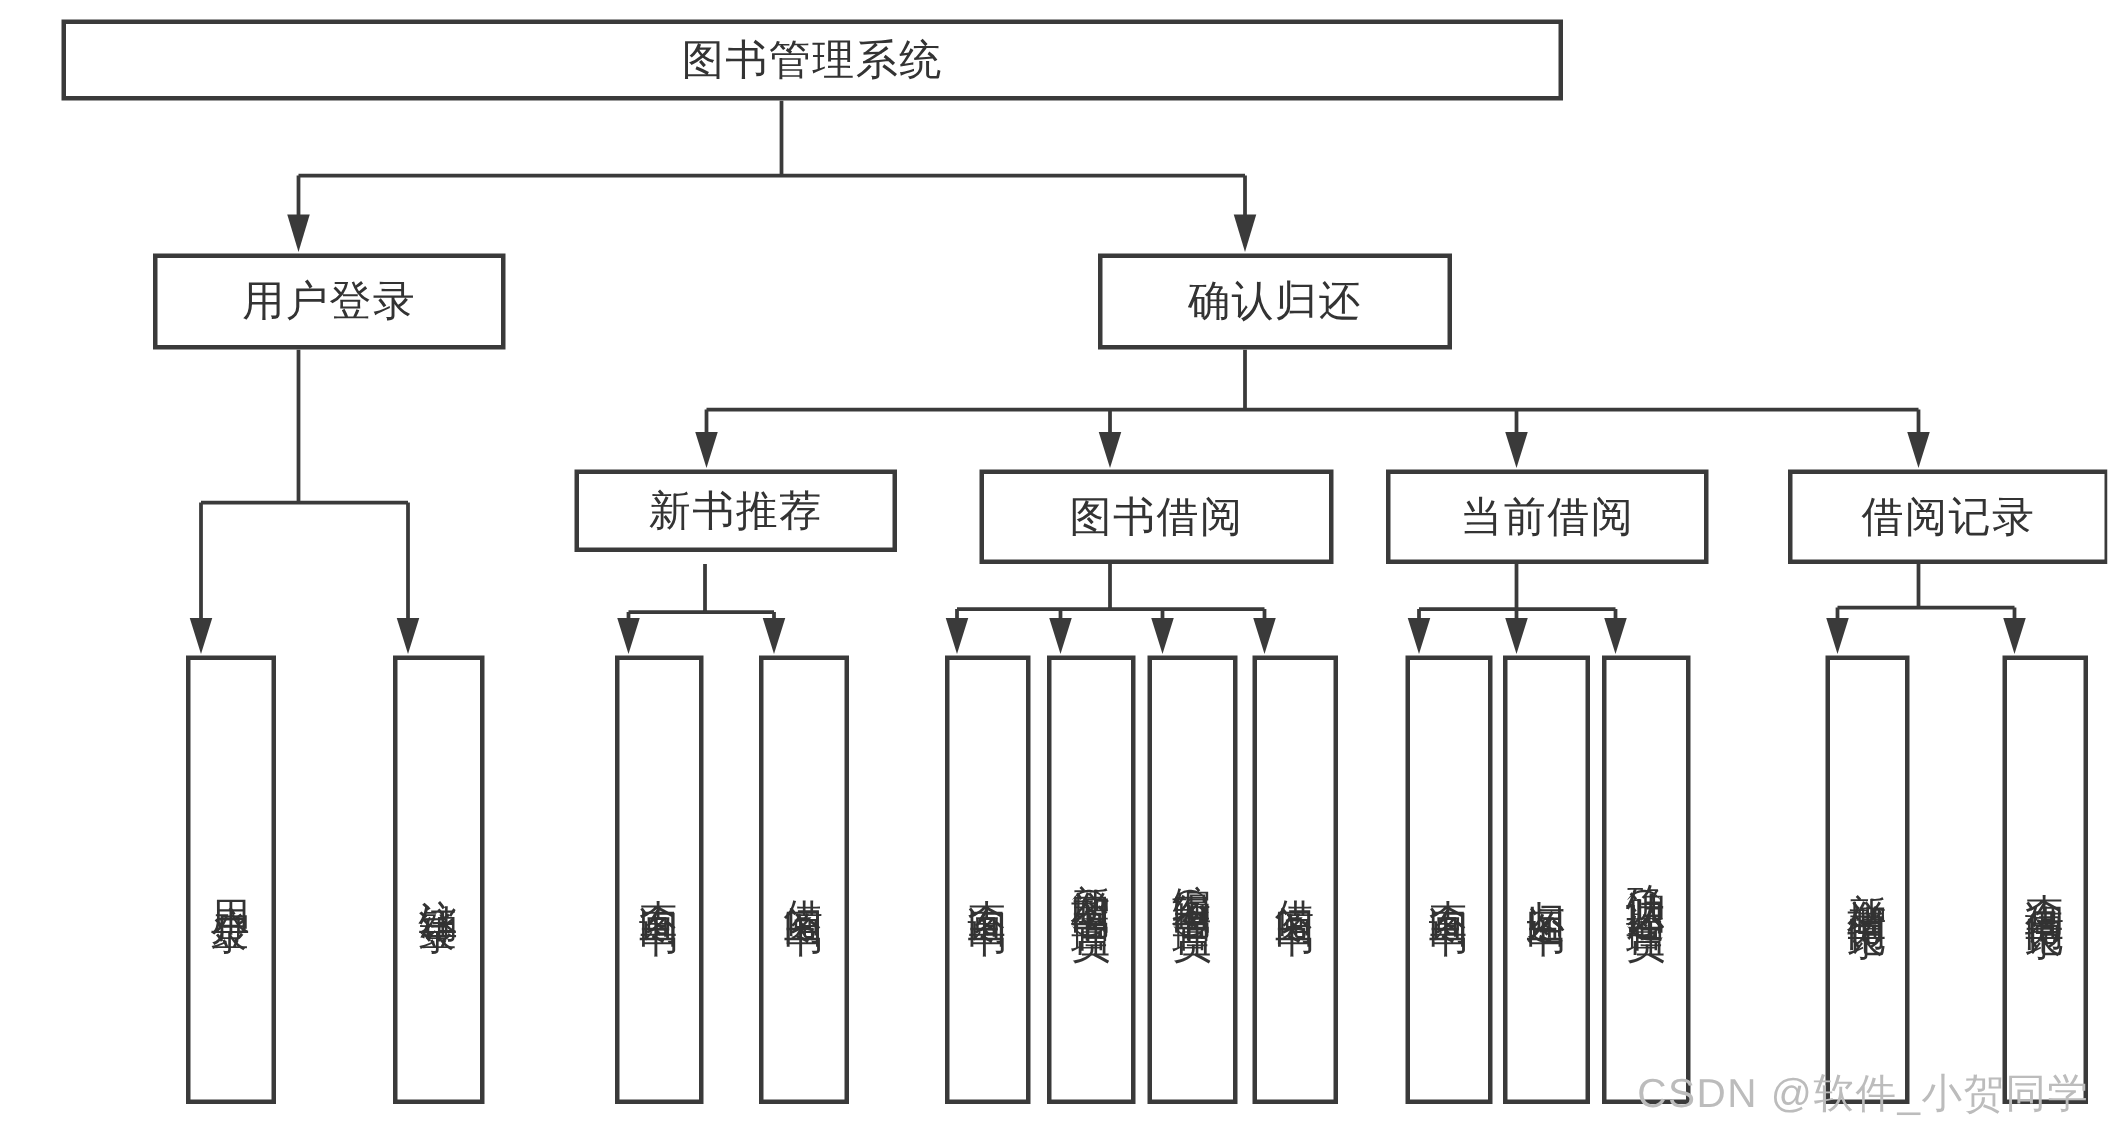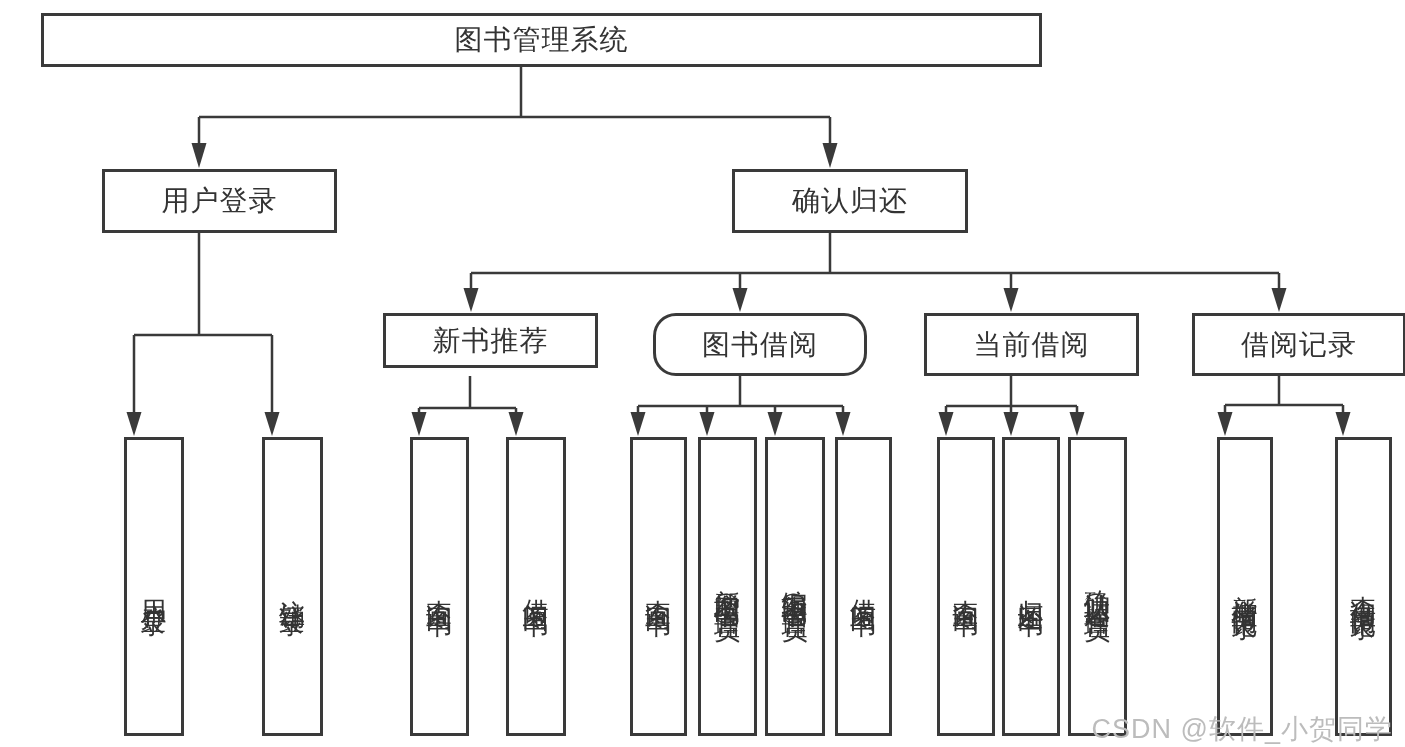--- a/index.html
+++ b/index.html
@@ -88,21 +88,21 @@
       <polygon points="1335.5,412 1350.5,412 1343,436"></polygon>
     </g>
   </svg>
 
   <div class="node" style="left:21px; top:13px; width:1001px; height:54px;">图书管理系统</div>
 
   <div class="node" style="left:82px; top:169px; width:235px; height:64px;">用户登录</div>
   <div class="node" style="left:712px; top:169px; width:236px; height:64px;">确认归还</div>
 
   <div class="node" style="left:363px; top:313px; width:215px; height:55px;">新书推荐</div>
-  <div class="node" style="left:633px; top:313px; width:214px; height:63px;border-radius:23px;">图书借阅</div>
+  <div class="node" style="left:633px; top:313px; width:236px; height:63px;">图书借阅</div>
   <div class="node" style="left:904px; top:313px; width:215px; height:63px;">当前借阅</div>
   <div class="node" style="left:1172px; top:313px; width:214px; height:63px;">借阅记录</div>
 
   <div class="node vnode" style="left:104px; top:437px; width:60px; height:299px;">用户登录</div>
   <div class="node vnode" style="left:242px; top:437px; width:61px; height:299px;">注销登录</div>
 
   <div class="node vnode" style="left:390px; top:437px; width:59px; height:299px;">查询图书</div>
   <div class="node vnode" style="left:486px; top:437px; width:60px; height:299px;">借阅图书</div>
 
   <div class="node vnode" style="left:610px; top:437px; width:57px; height:299px;">查询图书</div>

